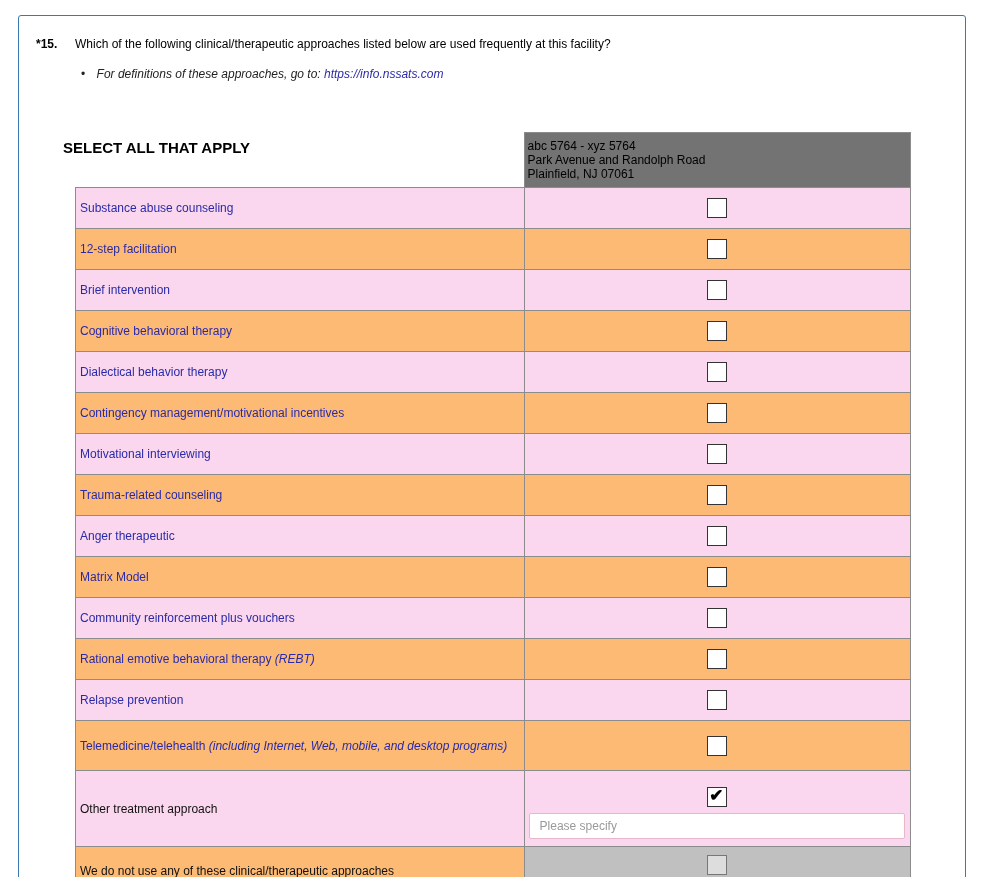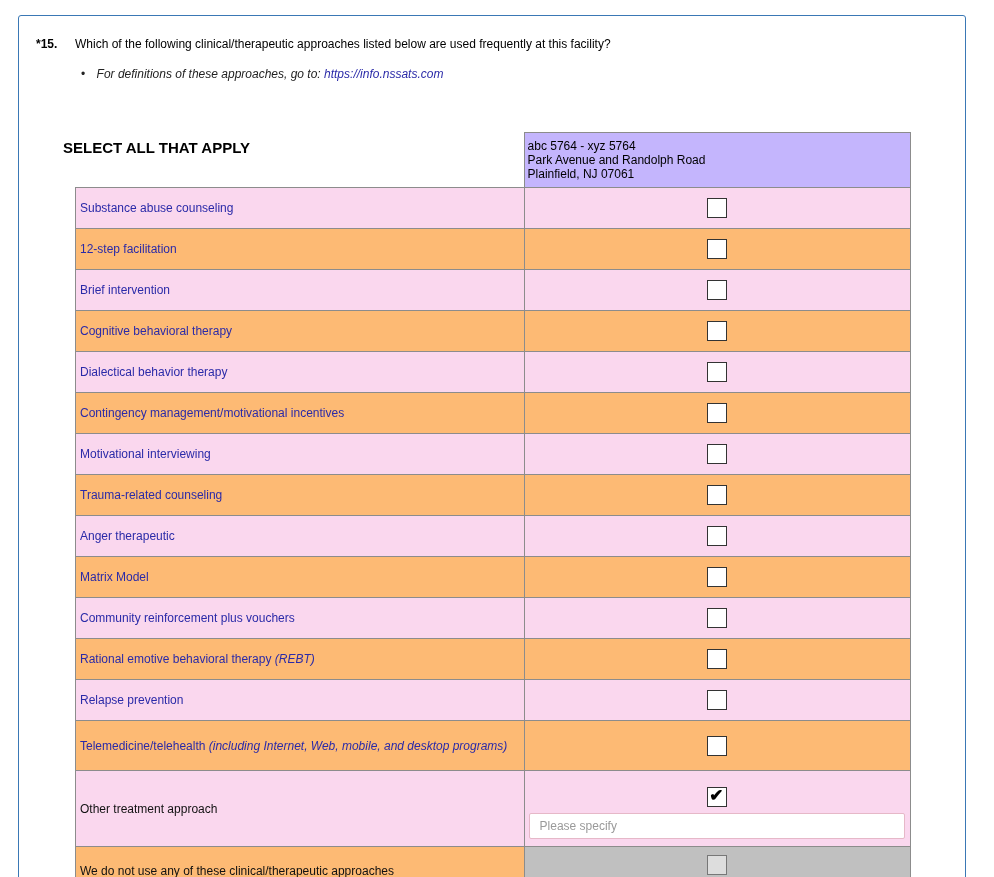--- a/index.html
+++ b/index.html
@@ -13,21 +13,21 @@
   .defs { position: absolute; left: 62px; top: 51px; font-size: 12px; font-style: italic; color: #222; }
   .defs .bullet { font-style: normal; margin-right: 8px; }
   .defs a { color: #2a2aa8; text-decoration: none; }
   .select-all { position: absolute; left: 44px; top: 80px; font-size: 15px; font-weight: bold; color: #000; margin-top: 43px; }
 
   table.grid {
     position: absolute; left: 56px; top: 116px; border-collapse: collapse; width: 836px;
   }
   table.grid td { border: 1px solid #8c8c8c; padding: 0; font-size: 12px; }
   table.grid td.blank { border: none; border-right: 1px solid #8c8c8c; border-bottom: 1px solid #8c8c8c; }
-  .hdr-cell { background: #c4b5fd; height: 54px; font-size: 8px; color: #000; padding-left: 3px !important; line-height: 14px; vertical-align: middle; }
+  .hdr-cell { background: #737373; height: 54px; font-size: 8px; color: #000; padding-left: 3px !important; line-height: 14px; vertical-align: middle; }
   tr.pink td { background: #fad7ee; }
   tr.white td { background: #fdba74; }
   td.label { width: 443px; padding-left: 4px !important; color: #2a2aa8; }
   td.label.black { color: #111; }
   td.cb { width: 385px; text-align: center; vertical-align: middle; }
   tr.std td { height: 40px; }
   tr.tall td { height: 49px; }
   tr.other td { height: 75px; }
   .checkbox {
     display: inline-block; width: 20px; height: 20px; border: 1px solid #333; background: #fff;

